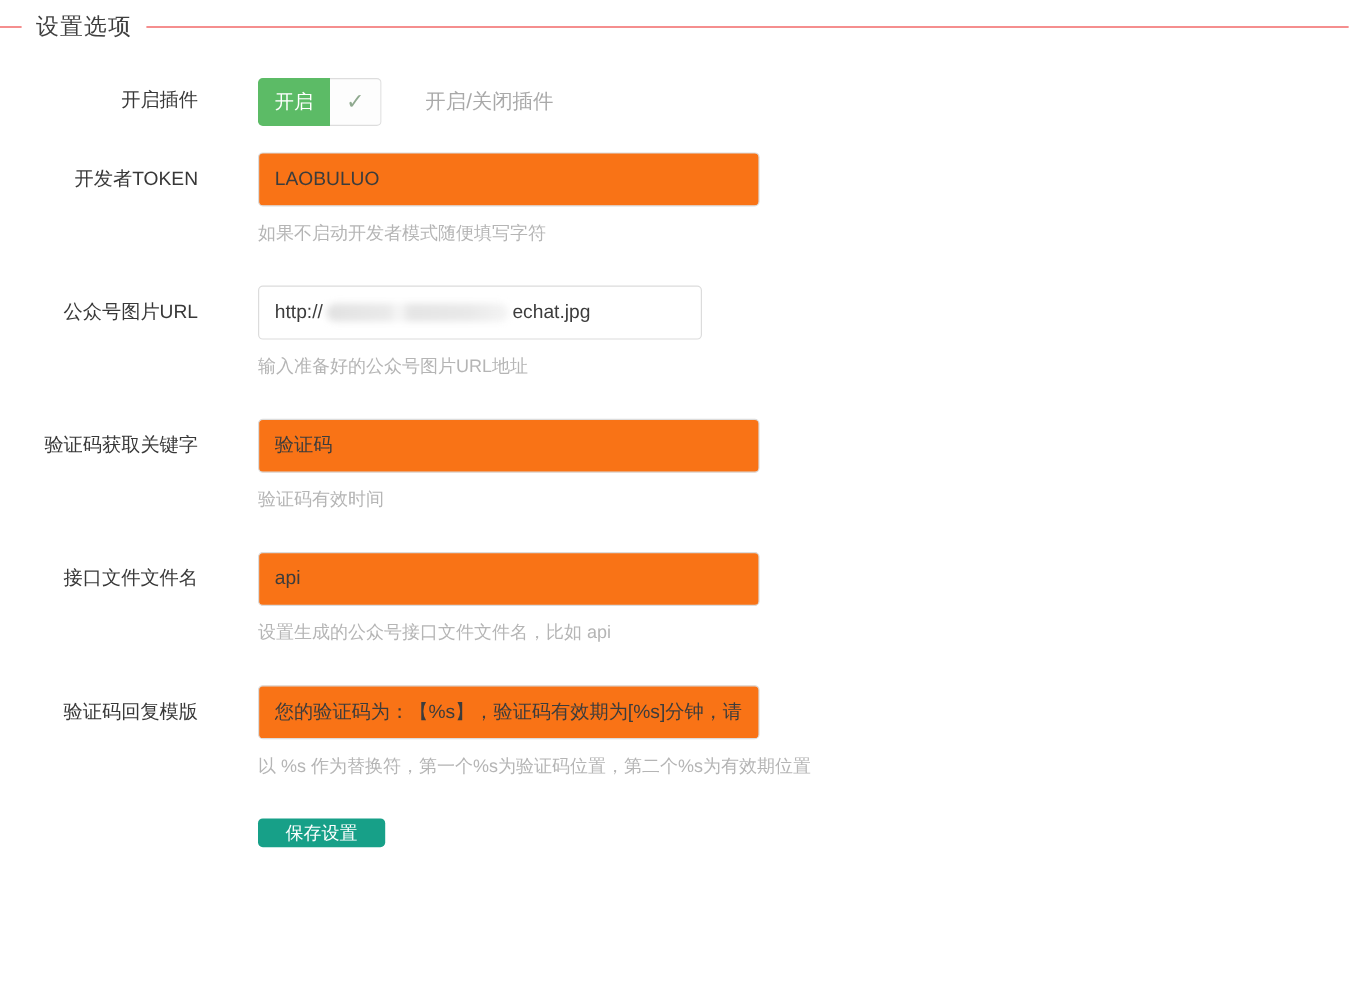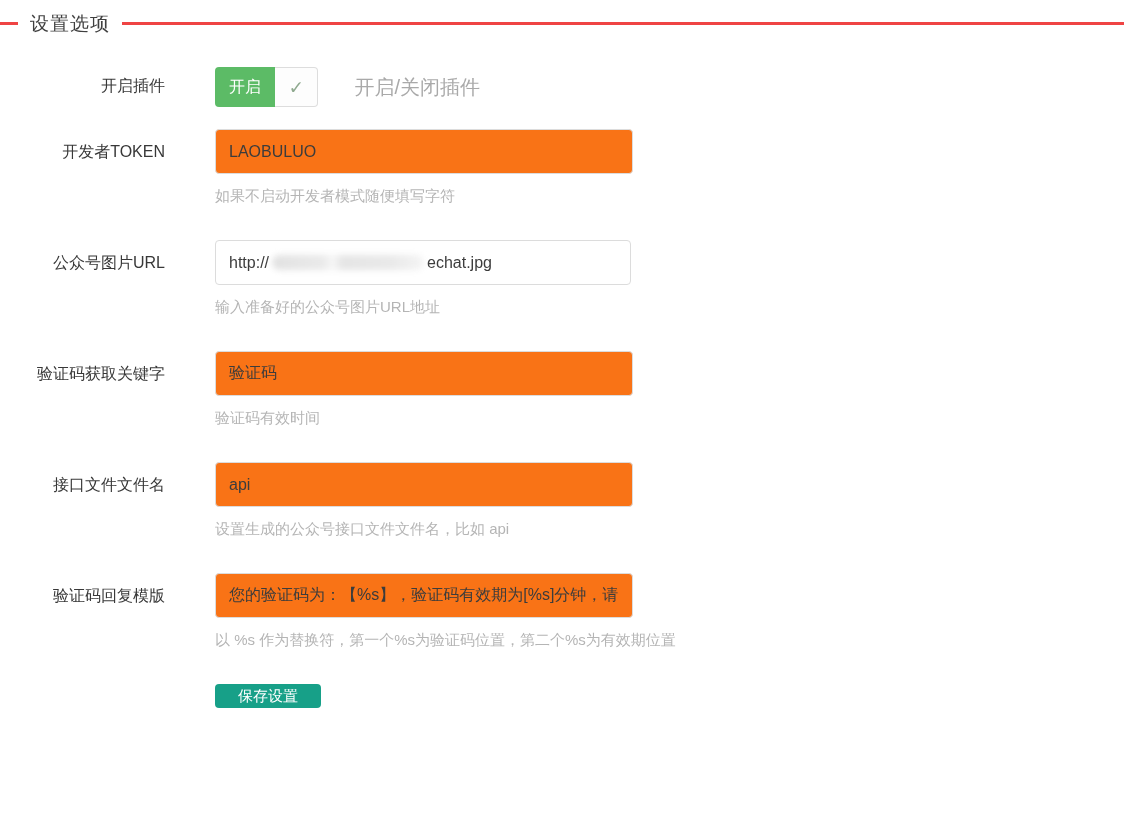--- a/index.html
+++ b/index.html
@@ -1,56 +1,56 @@
 <!DOCTYPE html>
 <html><head>
 <meta charset="utf-8">
 <style>
   * { margin:0; padding:0; box-sizing:border-box; }
   html,body { width:1124px; height:836px; background:#ffffff;
     font-family:"Liberation Sans", sans-serif; overflow:hidden; }
 
-  .panel { margin-top:22px; border-top:3px solid #ef4444; position:relative; }
+  .panel { margin-top:22px; border-top:1px solid #ef4444; position:relative; }
   .panel-title { position:absolute; top:-14px; left:18px; background:#fff;
     padding:0 12px; font-size:19px; color:#3f3f3f; letter-spacing:1px; }
 
   .form { padding-top:42px; }
   .form-row { display:flex; margin-bottom:34px;gap:32px; }
   .form-row.toggle-row { margin-bottom:22px; }
   .form-row.button-row { margin-bottom:0; }
 
   .form-label { flex:0 0 165px; width:165px; text-align:right;
     font-size:16px; color:#383838; line-height:45px; white-space:nowrap; }
   .toggle-row .form-label { line-height:38px; }
 
   .control { margin-left:18px; }
 
   .text-input { display:block; width:418px; height:45px;
     border:1px solid #dcdcdc; border-radius:4px; padding:0 13px;
     font-size:16px; color:#3c3c3c; background:#f97316; outline:none; }
 
-  .input-like { display:flex; align-items:center; width:416px; height:45px;
+  .input-like { display:flex; align-items:center; width:370px; height:45px;
     border:1px solid #dcdcdc; border-radius:4px; padding:0 13px;
     font-size:16px; color:#3c3c3c; background:#fff; overflow:hidden;
     white-space:nowrap; }
   .redacted { display:inline-block; width:152px; height:15px; margin:0 3px;
     border-radius:8px; filter:blur(3px); opacity:.55;
     background:linear-gradient(90deg,#c9c9c9 0%,#d8d8d8 34%,#f2f2f2 40%,#cfcfcf 46%,#d6d6d6 78%,#ececec 100%); }
 
   .hint { margin-top:13px; font-size:15px; color:#b5b5b5; }
 
   .toggle-group { display:inline-flex; height:40px; vertical-align:middle;font-family:Liberation Mono, monospace; }
   .toggle-on { display:flex; align-items:center; padding:0 14px;
     background:#5cbb66; color:#ffffff; font-size:16px;
     border-radius:4px 0 0 4px; cursor:pointer; }
   .toggle-check { display:flex; align-items:center; justify-content:center;
     width:43px; background:#fdfdfd; border:1px solid #dddddd; border-left:none;
     border-radius:0 4px 4px 0; color:#8fa98f; font-size:21px; cursor:pointer; }
   .inline-hint { display:inline-block; margin-left:32px; line-height:38px;
-    vertical-align:middle; font-size:20px; color:#a9a9a9; }
+    vertical-align:middle; font-size:17px; color:#a9a9a9; }
 
   .save-btn { height:24px; padding:0 23px; border:none; border-radius:4px;
     background:#17a088; color:#ffffff; font-size:15px; cursor:pointer;
     font-family:"Liberation Sans", sans-serif; }
 </style>
 </head>
 <body>
 
 <div class="panel">
   <span class="panel-title">设置选项</span>

